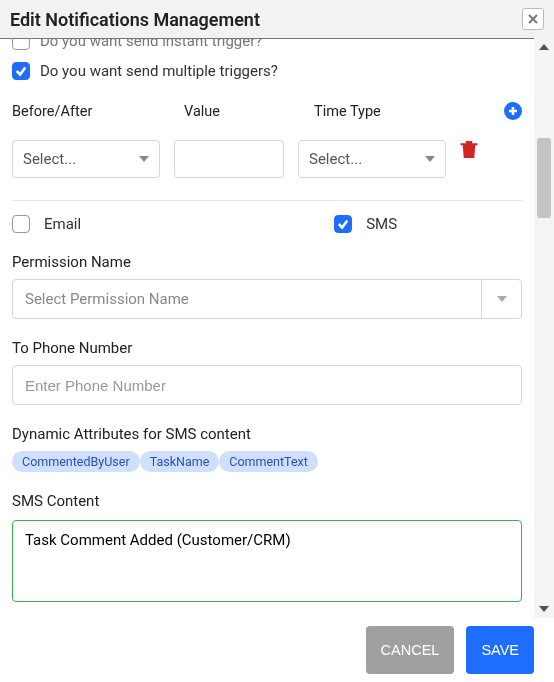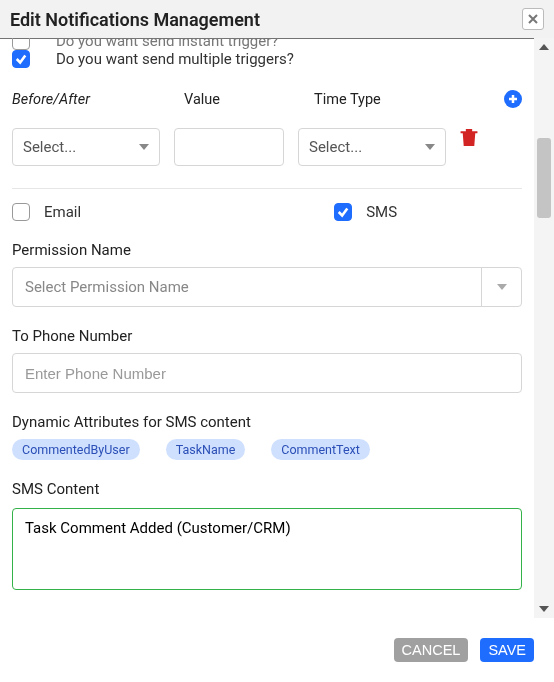--- a/index.html
+++ b/index.html
@@ -5,29 +5,29 @@
 * { box-sizing: border-box; margin: 0; padding: 0; }
 body { font-family: -apple-system, BlinkMacSystemFont, "Segoe UI", Roboto, sans-serif; background: #fff; width: 554px; height: 682px; overflow: hidden; position: relative; }
 
 .dialog-header { display:flex; align-items:center; justify-content:space-between; padding:8px 10px; background:#f2f2f2; border-bottom:1px solid #737373; }
 .dialog-title { font-weight:600; font-size:18px; color:#222; }
 .close-btn { width:22px; height:22px; border:1px solid #bbb; border-radius:3px; background:#fff; display:flex; align-items:center; justify-content:center; cursor:pointer; }
 .close-btn svg { width:12px; height:12px; stroke:#777; stroke-width:2; }
 
 .scroll-area { position:absolute; top:38px; left:0; right:20px; bottom:64px; overflow:hidden; padding:0 12px; color:#333; font-size:15px; }
 
-.chk-row { display:flex; align-items:flex-start; gap:26px; margin:0 0; }
+.chk-row { display:flex; align-items:flex-start; gap:10px; margin:12px 0; }
 .chk-row.cut-top { margin-top:-6px; color:#777; }
 .check { width:18px; height:18px; border-radius:4px; border:1.5px solid #999; display:inline-flex; align-items:center; justify-content:center; cursor:pointer; flex-shrink:0; }
 .check.checked { background:#1f6dff; border-color:#1f6dff; }
 .check.checked svg { width:12px; height:12px; stroke:#fff; stroke-width:3; fill:none; }
 
 .trig-header { display:flex; align-items:center; margin-top:22px; }
 .trig-header .col { font-size:14.5px; color:#222; }
-.trig-header .col.ba { width:172px;font-style:italic; }
+.trig-header .col.ba { width:172px; }
 .trig-header .col.val { width:130px; }
 .trig-header .col.tt { flex:1; }
 .add-btn { width:18px; height:18px; border-radius:50%; background:#1f6dff; display:flex; align-items:center; justify-content:center; cursor:pointer; }
 .add-btn svg { width:10px; height:10px; stroke:#fff; stroke-width:2.5; }
 
 .trig-row { display:flex; gap:14px; margin-top:20px; }
 .select-box { border:1px solid #d6d6d6; border-radius:4px; height:38px; display:flex; align-items:center; justify-content:space-between; padding:0 10px; color:#555; cursor:pointer; background:#fff; }
 .select-box.ba { width:148px; }
 .select-box.val { width:110px; }
 .select-box.tt { width:148px; }
@@ -43,27 +43,27 @@
 .label { font-size:15px; color:#222; margin-top:20px; margin-bottom:8px; display:block; }
 
 .perm-select { display:flex; align-items:center; border:1px solid #d6d6d6; border-radius:4px; height:40px; background:#fff; cursor:pointer; }
 .perm-select .ph { flex:1; padding:0 12px; color:#888; }
 .perm-select .ind { width:40px; border-left:1px solid #d6d6d6; display:flex; align-items:center; justify-content:center; height:100%; }
 .perm-select .ind .chev { border-top-color:#aaa; }
 
 .text-input { width:100%; height:40px; border:1px solid #d6d6d6; border-radius:4px; padding:0 12px; font-size:15px; color:#15803d; }
 .text-input::placeholder { color:#999; }
 
-.chip-row { display:flex; gap:26px; margin-top:6px; flex-wrap:wrap; }
+.chip-row { display:flex; gap:0; margin-top:6px; flex-wrap:wrap; }
 .chip { background:#cfe0ff; color:#2b4fb6; font-size:12.5px; padding:3px 10px; border-radius:11px; cursor:pointer; }
 
 .sms-area { width:100%; height:82px; border:1px solid #34b24a; border-radius:4px; padding:10px 12px; font-size:15px; font-family:inherit; resize:none; margin-top:2px; outline:none; }
 
 .footer { position:absolute; left:0; right:0; bottom:0; height:64px; display:flex; align-items:center; justify-content:flex-end; gap:12px; padding:0 20px; }
-.btn { height:24px; padding:0 8px; border:none; border-radius:4px; font-size:14.5px; font-weight:500; cursor:pointer; }
+.btn { height:48px; padding:0 15px; border:none; border-radius:4px; font-size:14.5px; font-weight:500; cursor:pointer; }
 .btn.cancel { background:#a0a0a0; color:#fff; }
 .btn.save { background:#1f6dff; color:#fff; }
 
 .vtrack { position:absolute; top:38px; right:0; width:20px; bottom:64px; background:#f4f4f4; }
 .v-up, .v-dn { position:absolute; left:0; right:0; height:18px; display:flex; align-items:center; justify-content:center; cursor:pointer; }
 .v-up { top:0; } .v-dn { bottom:0; }
 .tri-up { border-left:5px solid transparent; border-right:5px solid transparent; border-bottom:6px solid #555; width:0; height:0; }
 .tri-dn { border-left:5px solid transparent; border-right:5px solid transparent; border-top:6px solid #555; width:0; height:0; }
 .v-thumb { position:absolute; left:3px; right:3px; top:100px; height:80px; background:#c4c4c4; border-radius:3px; cursor:pointer; }
 </style>

